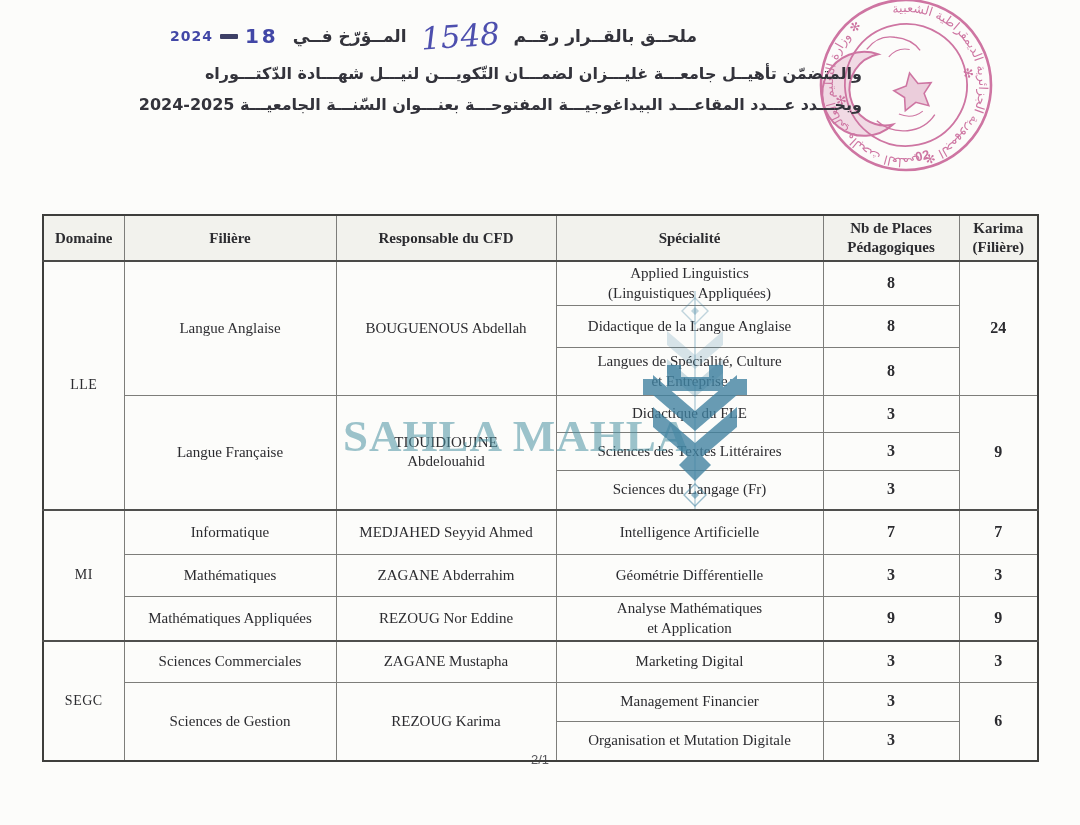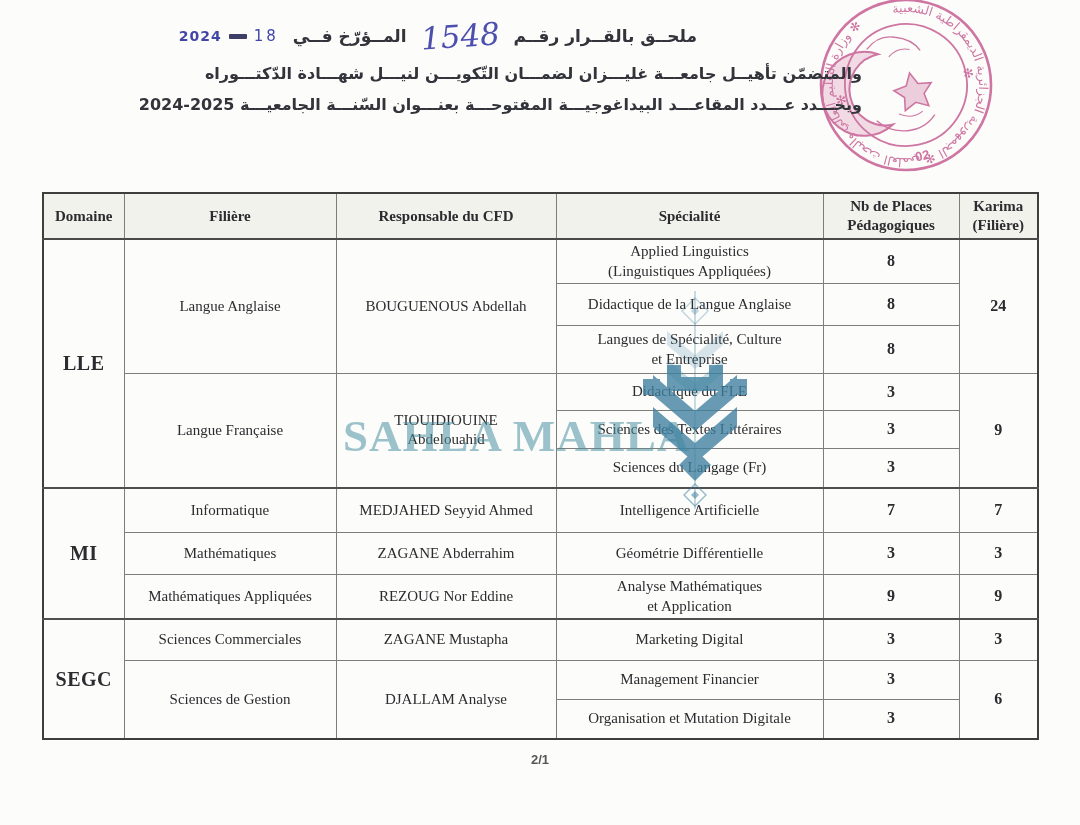--- a/index.html
+++ b/index.html
@@ -9,46 +9,46 @@
   .hdr{position:absolute;top:24px;right:218px;width:648px;direction:rtl;
        font-family:"DejaVu Sans", sans-serif;color:#33333b;z-index:4;}
   .h-line{font-weight:700;font-size:16px;line-height:1.0;text-align:right;white-space:nowrap;}
   .h-line1{margin-left:0;padding-left:0;margin-right:165px;font-size:17px;display:flex;
            direction:rtl;align-items:center;gap:14px;margin-bottom:17px;}
   .h-line2{margin-bottom:15px;letter-spacing:.3px;}
   .h-line3{letter-spacing:.3px;}
   .handwritten{font-family:"DejaVu Serif", serif;font-style:italic;font-weight:400;
                color:#4d4fae;font-size:31px;transform:rotate(-4deg);line-height:.8;}
   .date-stamp{display:inline-flex;direction:rtl;align-items:center;gap:7px;color:#4247a6;}
-  .date-day{font-size:15px;font-weight:400;letter-spacing:3px;}
+  .date-day{font-size:20px;font-weight:700;letter-spacing:3px;}
   .date-year{font-size:14px;font-weight:700;letter-spacing:1px;}
   .stamp-dash{display:inline-block;width:18px;height:5px;background:#3d3f66;border-radius:1px;}
   
   .stamp{position:absolute;left:815px;top:-6px;z-index:2;}
   
-  .tbl-wrap{position:absolute;left:42px;top:192px;z-index:1;border-radius:20px;}
+  .tbl-wrap{position:absolute;left:42px;top:214px;z-index:1;border-radius:20px;}
   table{border-collapse:collapse;table-layout:fixed;width:995px;border:2.5px solid #3e3e3c;
         background:transparent;}
   th,td{border:1px solid #7d7d7a;text-align:center;vertical-align:middle;
         padding:2px 6px;white-space:pre-line;color:#2c2c30;}
   th{font-size:15px;font-weight:700;background:#f2f2ed;border-bottom:2px solid #4a4a48;line-height:1.25;}
   td{font-size:15px;line-height:1.3;}
-  td.domain{font-weight:700;font-size:20px;letter-spacing:.5px;}
+  td.domain{font-weight:400;font-size:14px;letter-spacing:.5px;}
   td.num{font-weight:700;font-size:16px;}
   tr.domain-start td{border-top:2px solid #4f4f4d;}
   
   .wm{position:absolute;left:0;top:0;width:1080px;height:825px;pointer-events:none;z-index:3;}
   .wm-title{position:absolute;left:343px;top:410px;font-family:Liberation Serif, serif;
             font-weight:700;font-size:45px;letter-spacing:1px;color:rgba(74,145,162,0.55);}
   .wm-sub{position:absolute;left:348px;top:451px;width:342px;text-align:right;direction:rtl;
           font-family:"DejaVu Sans", sans-serif;font-size:20px;color:rgba(100,166,181,0.75);}
   .wm-logo{position:absolute;left:633px;top:283px;}
   
   .page-number{position:absolute;left:0;top:752px;width:1080px;text-align:center;
-               font-family:"Liberation Sans", sans-serif;font-weight:700;font-size:13px;color:#56565a;}
+               font-family:"Liberation Sans", sans-serif;font-weight:400;font-size:13px;color:#56565a;}
 </style>
 </head>
 <body>
 
 <div class="page">
 
   <div class="stamp">
     <svg width="182" height="182" viewBox="0 0 182 182">
       <g transform="rotate(-12 91 91)" opacity="0.82">
         <circle cx="91" cy="91" r="85" fill="none" stroke="#c4588f" stroke-width="2.6"></circle>
@@ -171,21 +171,21 @@
           <tr class="domain-start" style="height: 41px;">
             <td class="domain" rowspan="3">SEGC</td>
             <td class="filiere">Sciences Commerciales</td>
             <td class="resp">ZAGANE Mustapha</td>
             <td class="spec">Marketing Digital</td>
             <td class="num">3</td>
             <td class="num total">3</td>
           </tr>
           <tr style="height: 39px;">
             <td class="filiere" rowspan="2">Sciences de Gestion</td>
-            <td class="resp" rowspan="2">DJALLAM Analyse</td>
+            <td class="resp" rowspan="2">REZOUG Karima</td>
             <td class="spec">Management Financier</td>
             <td class="num">3</td>
             <td class="num total" rowspan="2">6</td>
           </tr>
           <tr style="height: 40px;">
             <td class="spec">Organisation et Mutation Digitale</td>
             <td class="num">3</td>
           </tr>
         </tbody>
       </table>

